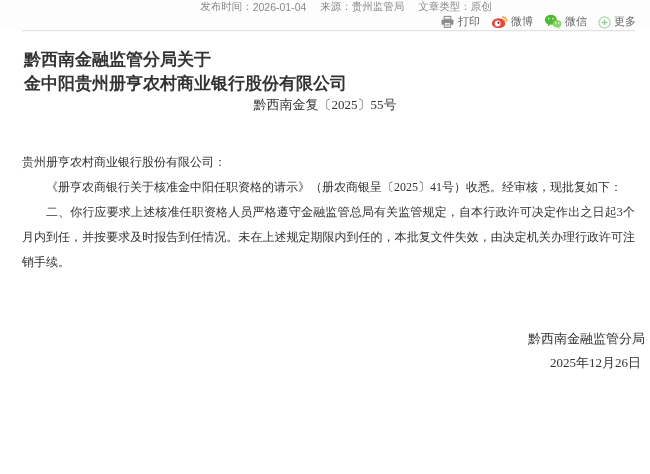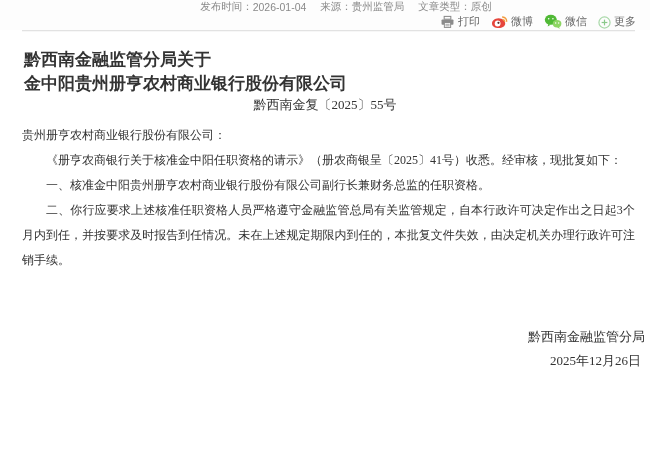--- a/index.html
+++ b/index.html
@@ -27,21 +27,21 @@
   .doc-title{
     margin-top:16px;text-align:left;
     font-size:17px;font-weight:bold;color:#333;line-height:24px;padding-left:24px;
   }
   .doc-number{
     text-align:center;
     font-family:"Liberation Serif","DejaVu Serif",serif;
     font-size:13px;color:#333;line-height:18px;
   }
   .doc-content{
-    margin:9px 15px 0 22px;
+    margin:36px 15px 0 22px;
     font-family:"Liberation Serif","DejaVu Serif",serif;
     font-size:12px;color:#333;line-height:25px;
     text-align:justify;
   }
   .doc-content .salutation{text-indent:0;}
   .doc-content .para{text-indent:2em;}
   .signature-block{
     margin-top:52px;text-align:right;padding-right:5px;
     font-family:"Liberation Serif","DejaVu Serif",serif;
     font-size:13px;color:#333;line-height:24px;
@@ -128,20 +128,19 @@
 <div class="doc-title">
   <div>黔西南金融监管分局关于</div>
   <div>金中阳贵州册亨农村商业银行股份有限公司</div>
 </div>
 
 <div class="doc-number">黔西南金复〔2025〕55号</div>
 
 <div class="doc-content">
   <div class="salutation">贵州册亨农村商业银行股份有限公司：</div>
   <div class="para">《册亨农商银行关于核准金中阳任职资格的请示》（册农商银呈〔2025〕41号）收悉。经审核，现批复如下：</div>
-  <div class="para">一、核准金中阳贵州册亨农村商业银行股份有限公司副行长兼财务总监的任职资格。</div>
   <div class="para">二、你行应要求上述核准任职资格人员严格遵守金融监管总局有关监管规定，自本行政许可决定作出之日起3个月内到任，并按要求及时报告到任情况。未在上述规定期限内到任的，本批复文件失效，由决定机关办理行政许可注销手续。</div>
 </div>
 
 <div class="signature-block">
   <div>黔西南金融监管分局</div>
   <div class="sig-date">2025年12月26日</div>
 </div>
 
 </body></html>

